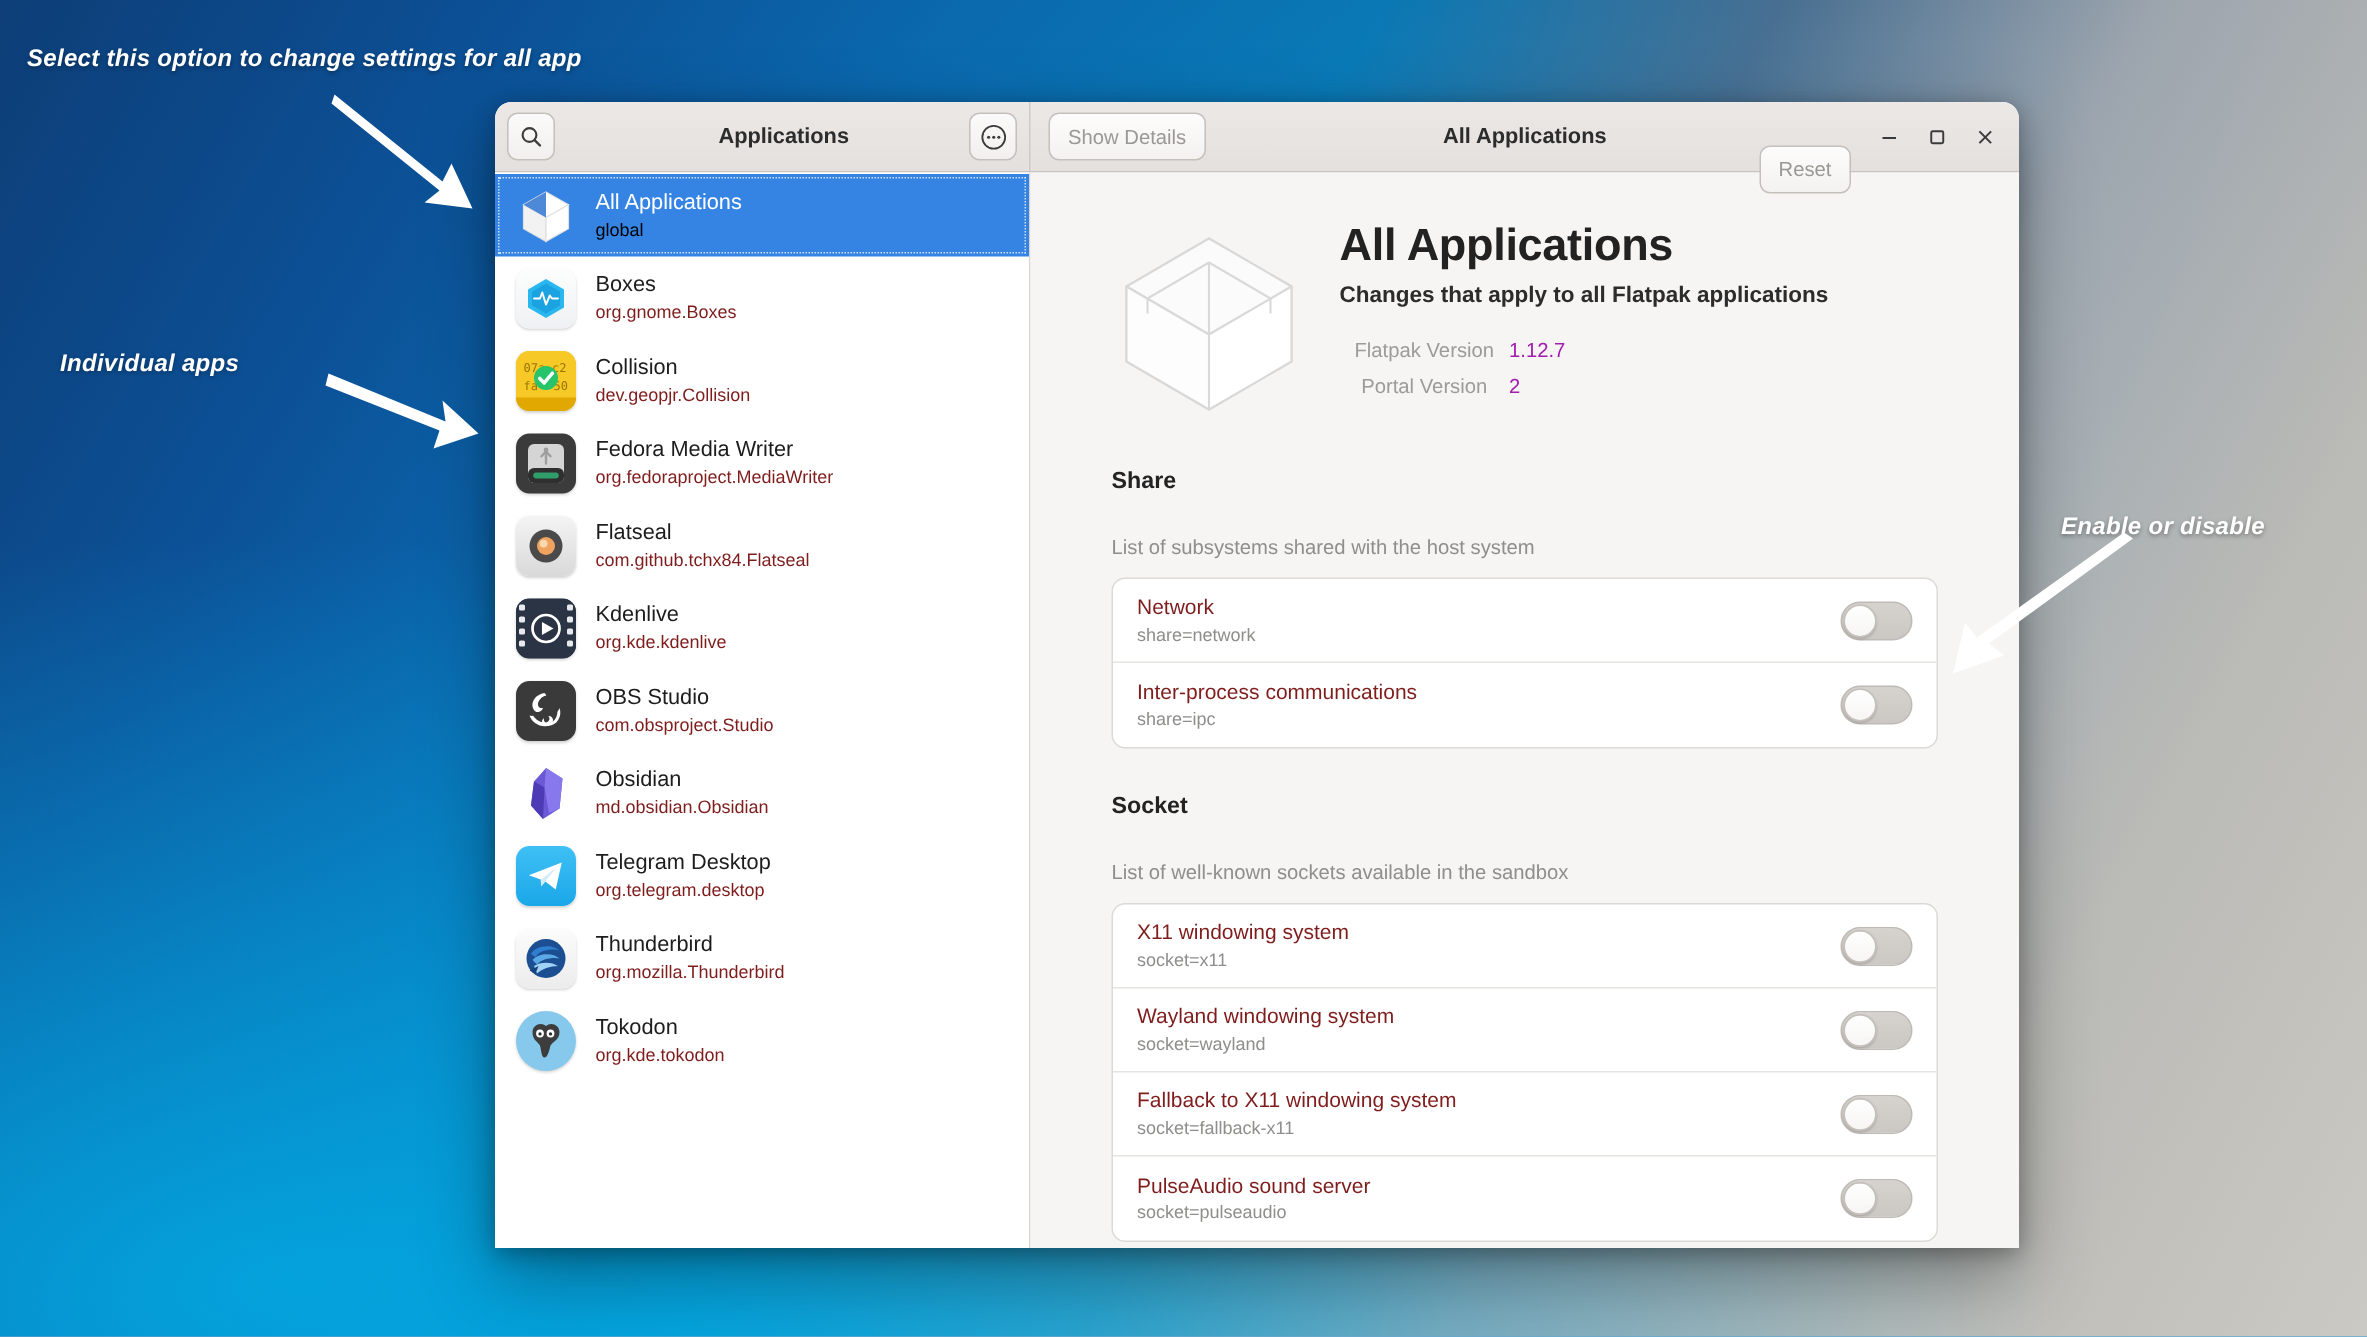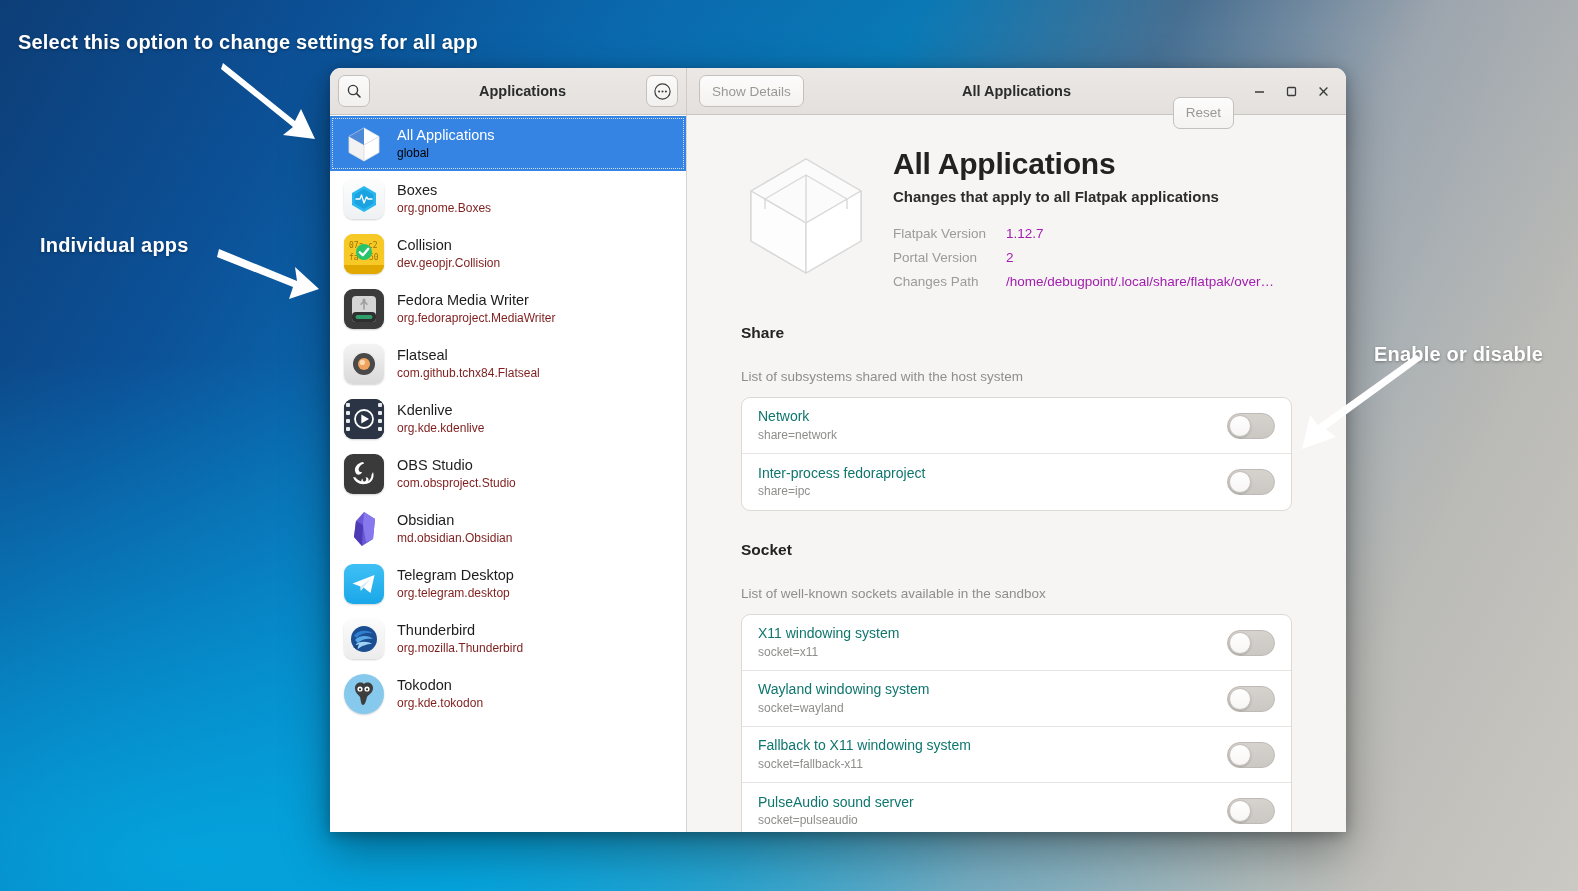--- a/index.html
+++ b/index.html
@@ -33,25 +33,26 @@
     content:"";
     position:absolute; inset:0;
     background: radial-gradient(120% 90% at 12% 96%, rgba(3,170,226,0.85) 0%, rgba(3,170,226,0.35) 34%, rgba(3,170,226,0) 62%);
   }
 
   
   .anno-text {
     position: absolute;
     color: #ffffff;
     font-weight: bold;
-    font-size: 20px;
+    font-size: 16px;
     letter-spacing: .2px;
     text-shadow: 0 1px 3px rgba(0,0,0,.35);
     white-space: nowrap;
     z-index: 40;
+    font-style: italic;
   }
   #anno-all-apps { left: 18px; top: 31px; }
   #anno-individual { left: 40px; top: 234px; }
   #anno-toggle { left: 1374px; top: 343px; }
   .anno-arrow { position: absolute; z-index: 40; pointer-events: none; }
   #arrow-all-apps { left: 215px; top: 55px; }
   #arrow-individual { left: 215px; top: 245px; }
   #arrow-toggle { left: 1290px; top: 355px; }
 
   
@@ -213,21 +214,21 @@
     font-weight: bold;
     color: #222222;
     letter-spacing: -.2px;
   }
   #detail-subtitle {
     font-size: 15px;
     font-weight: bold;
     color: #2c2c2c;
     margin-top: 7px;
   }
-  .meta-table { margin-top: 17px; }
+  .meta-table { margin-top: 17px; text-align: center; }
   .meta-row { display: flex; font-size: 13.5px; line-height: 24px; }
   .meta-key { width: 113px; flex: 0 0 113px; color: #9b9b99; }
   .meta-val { color: #a21caf; white-space: nowrap; overflow: hidden; text-overflow: ellipsis; }
 
   .section { margin-top: 30px; }
   .section-title { font-size: 15.5px; font-weight: bold; color: #232323; }
   .section-desc { font-size: 13.5px; color: #8e8e8c; margin-top: 27px; }
 
   .pref-list {
     margin-top: 13px;
@@ -238,21 +239,21 @@
   }
   .pref-row {
     display: flex;
     align-items: center;
     padding: 10px 16px;
     height: 56px;
     border-bottom: 1px solid #e6e4e1;
   }
   .pref-row:last-child { border-bottom: none; }
   .pref-text { flex: 1; min-width: 0; line-height: 1.25; }
-  .pref-label { font-size: 14px; color: #0f766e; }
+  .pref-label { font-size: 14px; color: #7f1d1d; }
   .pref-sub { font-size: 12px; color: #8e8e8c; margin-top: 2px; }
 
   .toggle {
     width: 48px; height: 26px;
     border-radius: 13px;
     background: linear-gradient(180deg,#d6d2ce 0%,#cbc7c3 100%);
     border: 1px solid #bfbab5;
     position: relative;
     flex: 0 0 48px;
     cursor: pointer;
@@ -558,44 +559,40 @@
 
           <div class="meta-table">
             <div class="meta-row">
               <div class="meta-key">Flatpak Version</div>
               <div class="meta-val">1.12.7</div>
             </div>
             <div class="meta-row">
               <div class="meta-key">Portal Version</div>
               <div class="meta-val">2</div>
             </div>
-            <div class="meta-row">
-              <div class="meta-key">Changes Path</div>
-              <div class="meta-val">/home/debugpoint/.local/share/flatpak/over…</div>
-            </div>
           </div>
         </div>
       </div>
 
       <div class="section">
         <div class="section-title">Share</div>
         <div class="section-desc">List of subsystems shared with the host system</div>
         <div class="pref-list">
           <div class="pref-row">
             <div class="pref-text">
               <div class="pref-label">Network</div>
               <div class="pref-sub">share=network</div>
             </div>
             <div class="toggle">
               <div class="knob"></div>
             </div>
           </div>
           <div class="pref-row">
             <div class="pref-text">
-              <div class="pref-label">Inter-process fedoraproject</div>
+              <div class="pref-label">Inter-process communications</div>
               <div class="pref-sub">share=ipc</div>
             </div>
             <div class="toggle">
               <div class="knob"></div>
             </div>
           </div>
         </div>
       </div>
 
       <div class="section">

